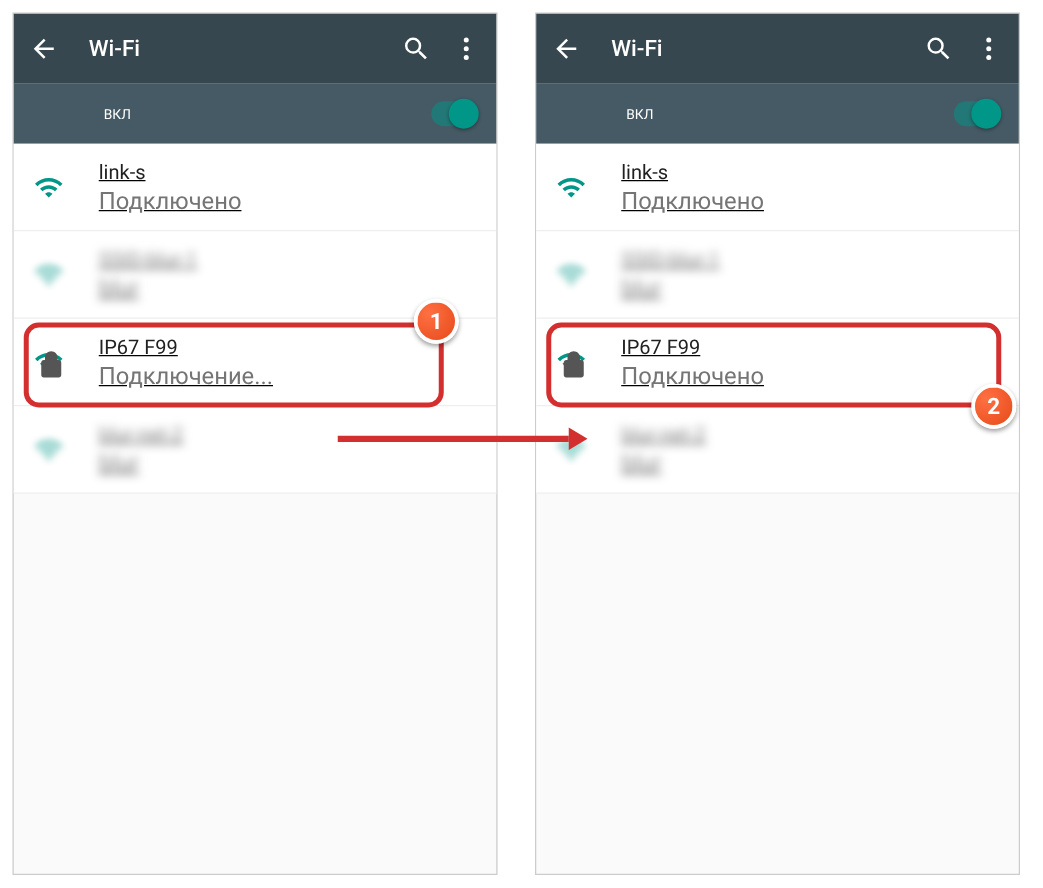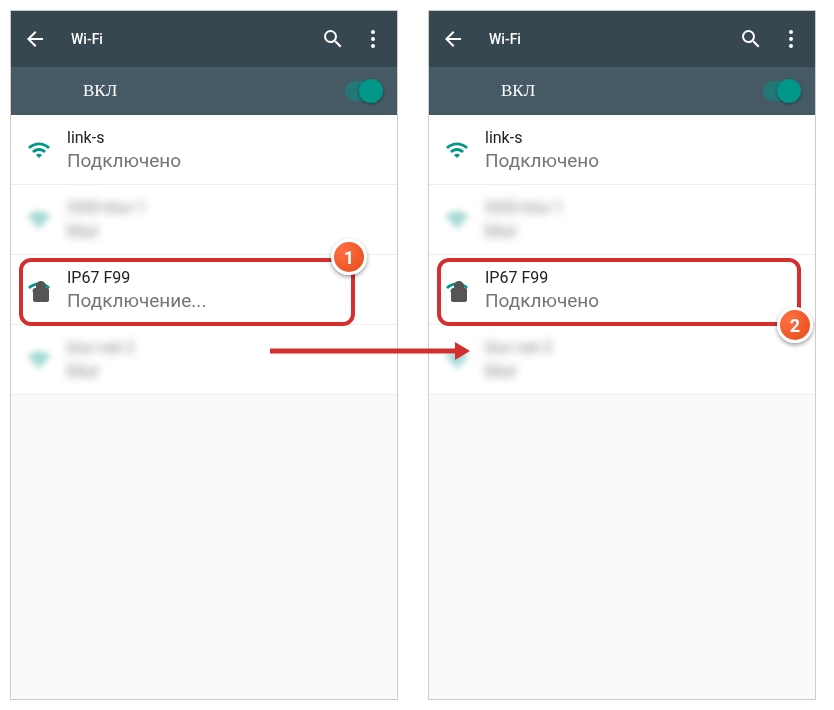--- a/index.html
+++ b/index.html
@@ -1,32 +1,32 @@
 <!DOCTYPE html>
 <html><head>
   <meta charset="utf-8">
   <style>
     * { margin: 0; padding: 0; box-sizing: border-box; }
     body { font-family: Roboto, Arial, sans-serif; background: #fff; width: 834px; height: 710px; position: relative; }
     .container { display: flex; gap: 30px; padding: 10px; position: relative; }
     .phone { width: 388px; background: #fafafa; border: 1px solid #ccc; position: relative; height: 690px; }
     .appbar { background: #37474f; color: #fff; height: 56px; display: flex; align-items: center; padding: 0 12px; }
     .back { width: 24px; height: 24px; display: flex; align-items: center; justify-content: center; cursor: pointer; }
-    .title { margin-left: 24px; font-size: 14px; font-weight: 500; flex: 1; }
+    .title { margin-left: 24px; font-size: 18px; font-weight: 500; flex: 1; }
     .search { width: 24px; height: 24px; margin-right: 16px; display: flex; align-items: center; justify-content: center; cursor: pointer; }
     .more { width: 24px; height: 24px; display: flex; align-items: center; justify-content: center; cursor: pointer; }
     .togglebar { background: #455a64; color: #fff; height: 48px; display: flex; align-items: center; padding: 0 16px 0 72px; }
-    .togglebar-label { flex: 1; font-size: 17px; font-family: Liberation Serif, serif; }
+    .togglebar-label { flex: 1; font-size: 11px; }
     .switch { width: 36px; height: 20px; background: rgba(0,150,136,0.5); border-radius: 10px; position: relative; cursor: pointer; }
     .switch::after { content: ''; position: absolute; right: -2px; top: -2px; width: 24px; height: 24px; background: #009688; border-radius: 50%; box-shadow: 0 1px 3px rgba(0,0,0,0.4); }
     .list { background: #fff; }
     .item { display: flex; align-items: center; height: 70px; padding: 0 16px; border-bottom: 1px solid #eee; cursor: pointer; position: relative; }
     .wifi-icon { width: 24px; height: 24px; position: relative; flex-shrink: 0; }
     .wifi-icon svg { width: 24px; height: 24px; }
-    .item-text { margin-left: 16px; }
+    .item-text { margin-left: 28px; text-decoration: underline; }
     .item-name { font-size: 16px; color: #212121; }
     .item-status { font-size: 19px; color: #757575; margin-top: 2px; }
     .blurred .item-name, .blurred .item-status { filter: blur(4px); color: #888; }
     .blurred .wifi-icon { filter: blur(3px); opacity: 0.7; }
     .highlight-box { position: absolute; border: 4px solid #d32f2f; border-radius: 12px; pointer-events: none; }
     .badge { position: absolute; width: 36px; height: 36px; border-radius: 50%; background: radial-gradient(circle at 30% 30%, #ff7043, #e64a19); border: 3px solid #fff; box-shadow: 0 2px 4px rgba(0,0,0,0.4); color: #fff; font-weight: bold; font-size: 18px; display: flex; align-items: center; justify-content: center; }
     .arrow { position: absolute; top: 336px; left: 270px; width: 200px; height: 30px; }
     .arrow svg { width: 100%; height: 100%; }
     .lock-badge { position: absolute; bottom: -2px; right: -2px; width: 8px; height: 8px; }
   </style>

